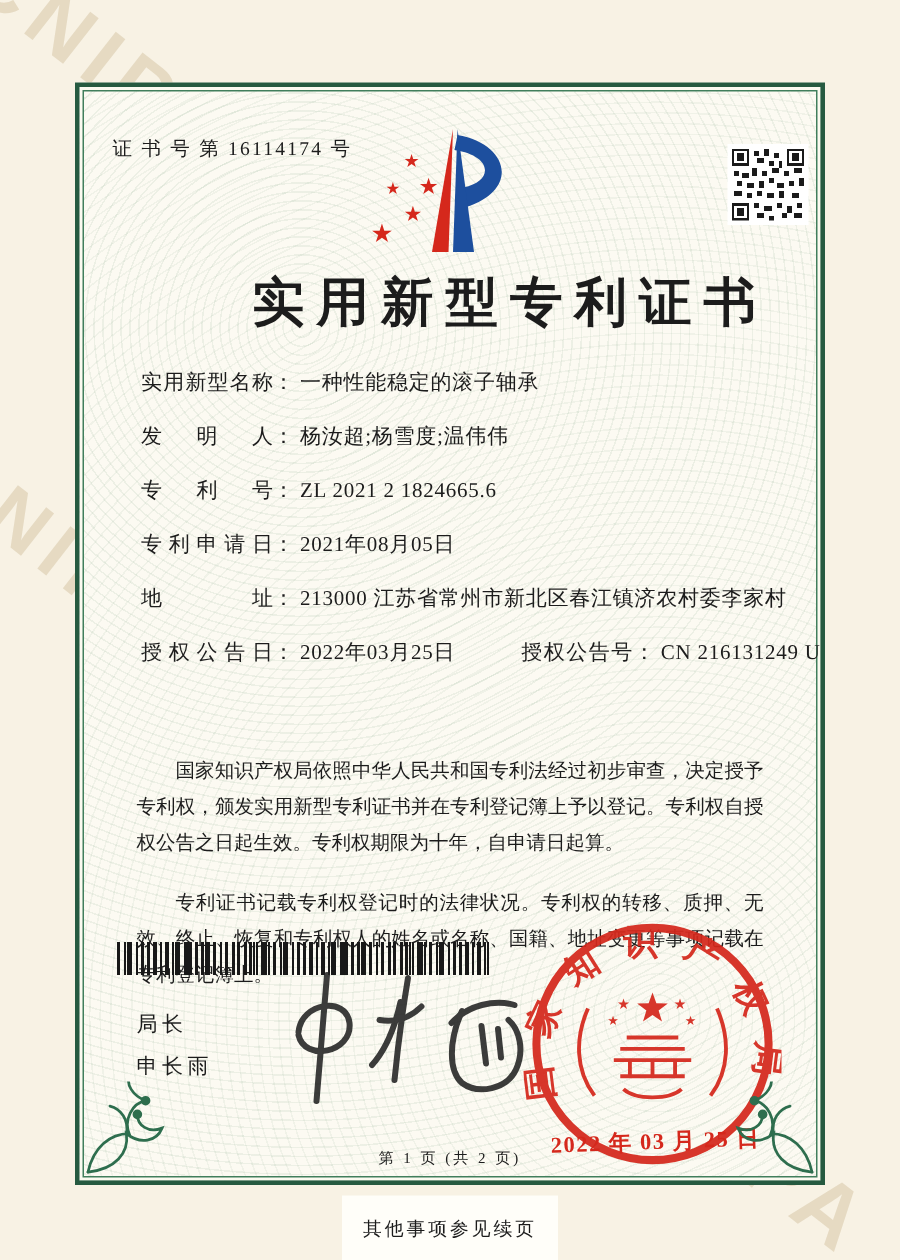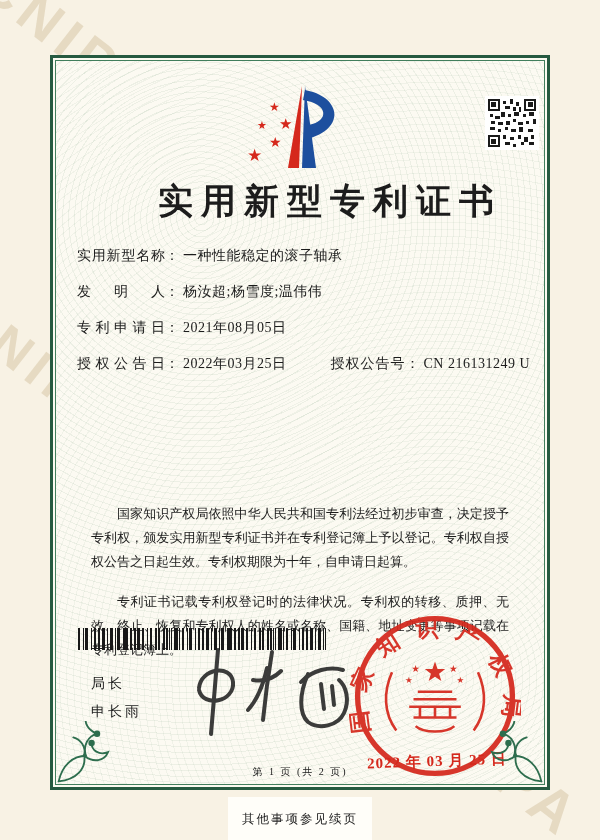--- a/index.html
+++ b/index.html
@@ -30,26 +30,26 @@
       #fcfaf2;
   }
   .corner{position:absolute;z-index:3;width:64px;height:64px;}
   .corner.br{right:2px;bottom:2px;}
   .corner.bl{left:2px;bottom:2px;transform:scaleX(-1);}
   
   .cert-no{position:absolute;left:22px;top:32px;font-size:13px;letter-spacing:1.5px;}
   .logo{position:absolute;left:186px;top:22px;width:130px;height:92px;}
   .qr{position:absolute;left:432px;top:38px;width:48px;height:48px;background:#fff;padding:3px;}
   .title{
-    position:absolute;left:8px;top:120px;width:100%;text-align:center;
+    position:absolute;left:18px;top:120px;width:100%;text-align:center;
     font-size:35px;font-weight:700;letter-spacing:8px;white-space:nowrap;padding-left:22px;
   }
   
   .fields{position:absolute;left:24px;right:20px;top:188px;display:flex;flex-direction:column;gap:16px;}
-  .frow{font-size:14px;line-height:20px;white-space:nowrap;}
+  .frow{font-size:14px;line-height:20px;white-space:nowrap;margin-left:17px;}
   .flabel{display:inline-block;width:88px;text-align:justify;text-align-last:justify;vertical-align:bottom;}
   .fcolon{display:inline-block;margin-right:4px;}
   .fvalue{letter-spacing:.5px;}
   .fpair2{margin-left:44px;font-family:Liberation Serif, serif;}
   .fpair2 .flabel2{letter-spacing:1px;}
   
   .body-text{position:absolute;left:22px;right:22px;top:428px;font-size:13px;line-height:1.85;text-align:justify;}
   .body-text p{margin:16px;text-indent:2em;}
   
   .barcode{
@@ -79,20 +79,21 @@
 
 <div class="page">
 
   <div class="wm wm1">CNIPA</div>
   <div class="wm wm2">CNIPA</div>
   <div class="wm wm3">CNIPA</div>
   <div class="wm wm4">CNIPA</div>
 
   <div class="frame">
 
+    <div class="cert-no">证 书 号 第 16114174 号</div>
 
     <svg class="logo" viewBox="0 0 130 90" aria-hidden="true">
       <path d="M66,9 C100,15 108,45 72,57 L70,44 C90,40 90,23 64,19 Z" fill="#1d4f9e"></path>
       <polygon points="63,5 49,87 60,87" fill="#d5281c"></polygon>
       <polygon points="66,5 63,87 77,87" fill="#1d4f9e"></polygon>
       <text x="30" y="30" font-size="12" fill="#d5281c">★</text>
       <text x="40" y="48" font-size="15" fill="#d5281c">★</text>
       <text x="18" y="48" font-size="11" fill="#d5281c">★</text>
       <text x="30" y="66" font-size="14" fill="#d5281c">★</text>
       <text x="8" y="80" font-size="17" fill="#d5281c">★</text>
@@ -144,21 +145,27 @@
     <div class="title">实用新型专利证书</div>
 
     <div class="fields">
       <div class="frow">
         <span class="flabel">实用新型名称</span><span class="fcolon">：</span><span class="fvalue">一种性能稳定的滚子轴承</span>
       </div>
       <div class="frow">
         <span class="flabel">发明人</span><span class="fcolon">：</span><span class="fvalue">杨汝超;杨雪度;温伟伟</span>
       </div>
       <div class="frow">
+        <span class="flabel">专利号</span><span class="fcolon">：</span><span class="fvalue">ZL 2021 2 1824665.6</span>
+      </div>
+      <div class="frow">
         <span class="flabel">专利申请日</span><span class="fcolon">：</span><span class="fvalue">2021年08月05日</span>
+      </div>
+      <div class="frow">
+        <span class="flabel">地址</span><span class="fcolon">：</span><span class="fvalue">213000 江苏省常州市新北区春江镇济农村委李家村</span>
       </div>
       <div class="frow">
         <span class="flabel">授权公告日</span><span class="fcolon">：</span><span class="fvalue">2022年03月25日</span><span class="fpair2"><span class="flabel2">授权公告号</span><span class="fcolon">：</span><span class="fvalue">CN 216131249 U</span></span>
       </div>
     </div>
 
     <div class="body-text">
       <p>国家知识产权局依照中华人民共和国专利法经过初步审查，决定授予专利权，颁发实用新型专利证书并在专利登记簿上予以登记。专利权自授权公告之日起生效。专利权期限为十年，自申请日起算。</p>
       <p>专利证书记载专利权登记时的法律状况。专利权的转移、质押、无效、终止、恢复和专利权人的姓名或名称、国籍、地址变更等事项记载在专利登记簿上。</p>
     </div>

